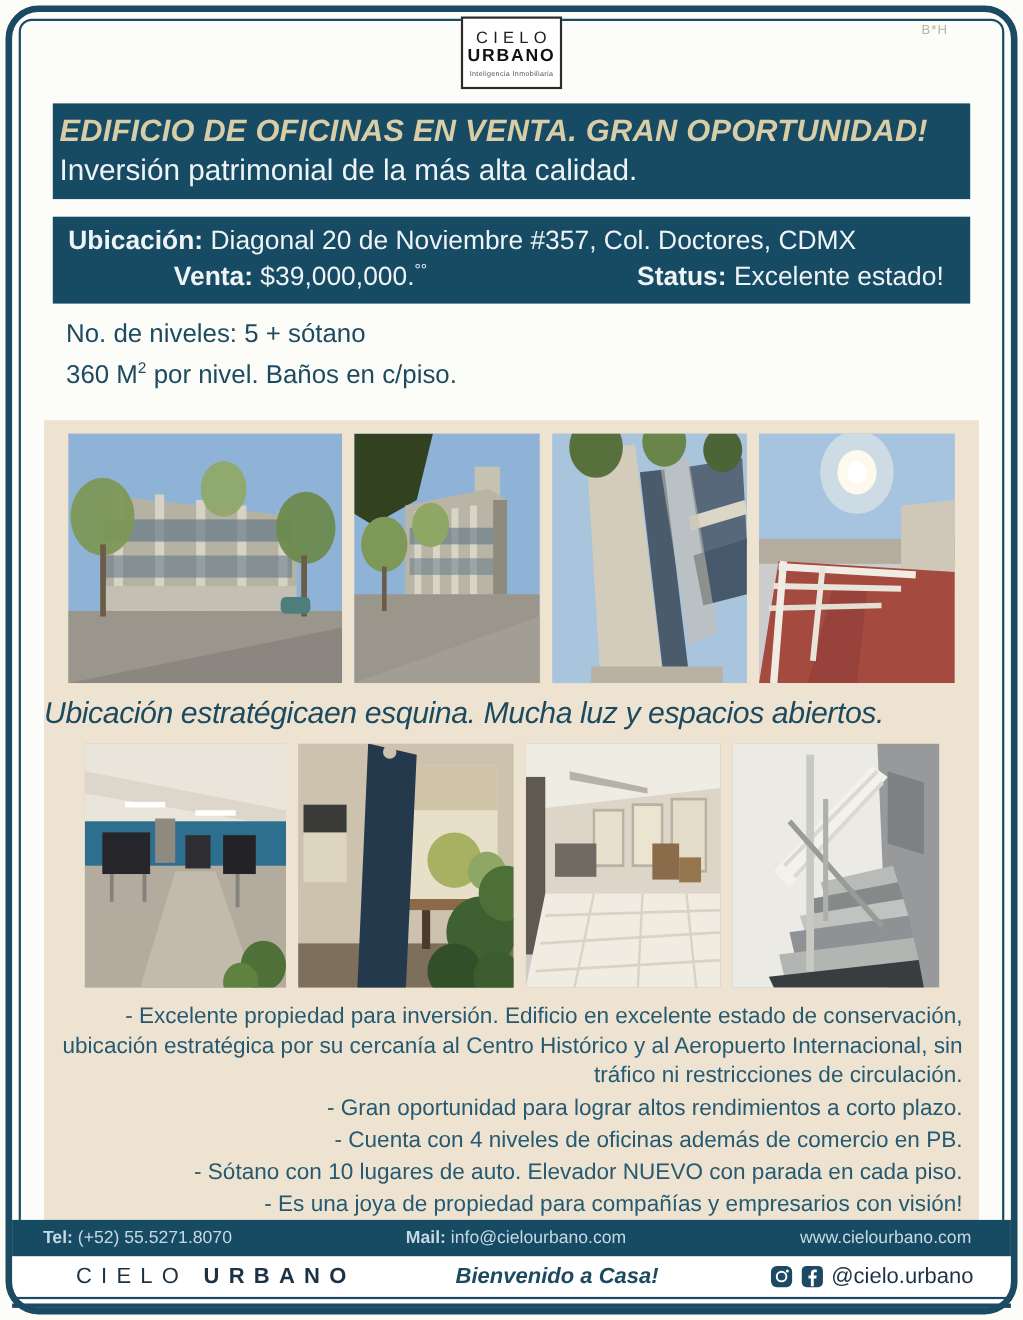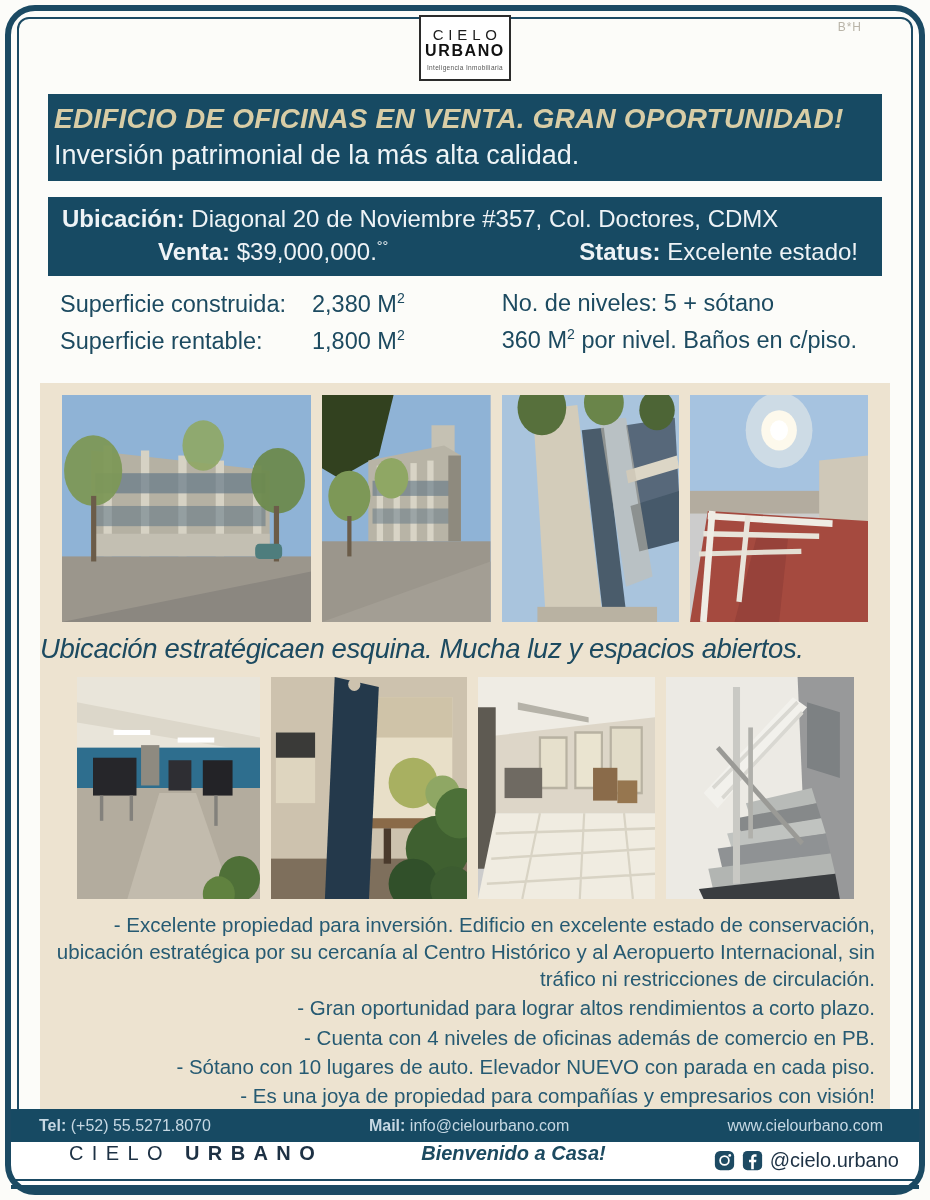--- a/index.html
+++ b/index.html
@@ -53,21 +53,21 @@
   .bullets p{margin:2px auto;max-width:820px;font-size:20.5px;line-height:1.33;color:#265a72;}
 
   
   .closing{text-align:center;padding-top:8px;}
   .headline{font-size:25px;font-weight:700;letter-spacing:1.6px;color:#174a63;}
   .cta{font-size:19px;font-style:italic;color:#333a42;margin-top:3px;}
 
   
   .footer{position:absolute;left:11px;right:11px;bottom:11px;z-index:3;background:#fff;}
   .contact-bar{height:33px;background:#174a63;color:#c6d8e3;display:flex;align-items:center;justify-content:space-between;font-size:16px;padding:0 36px 0 28px;}
-  .brand-bar{height:37px;display:flex;justify-content:space-between;padding:0 20px 0 58px;color:#1c3e52;}
+  .brand-bar{height:37px;display:flex;align-items:center;justify-content:space-between;padding:0 34px 0 58px;color:#1c3e52;}
   .brand{font-size:20px;letter-spacing:.42em;color:#1d3144;}
   .brand .b2{font-weight:700;}
   .slogan{font-size:20px;font-style:italic;font-weight:700;color:#1c4a60;margin-left:-10px;}
   .social{display:flex;align-items:center;gap:7px;font-size:20px;color:#1d3144;}
   .social svg{width:21px;height:21px;display:block;}
   .double-line{border-top:2px solid #1b4a63;border-bottom:4px solid #1b4a63;height:4px;}
 </style>
 </head>
 <body>
 
@@ -102,28 +102,20 @@
           <span>$39,000,000.</span><sup>°°</sup>
         </div>
         <div>
           <span class="lbl">Status:</span>
           <span>Excelente estado!</span>
         </div>
       </div>
     </section>
 
     <section class="specs">
-      <div class="specs-left">
-        <div>
-          <span class="spec-label">Superficie construida:</span><span>2,380 M</span><sup>2</sup>
-        </div>
-        <div>
-          <span class="spec-label">Superficie rentable:</span><span>1,800 M</span><sup>2</sup>
-        </div>
-      </div>
       <div class="specs-right">
         <div>No. de niveles: 5 + sótano</div>
         <div>
           <span>360 M</span><sup>2</sup><span> por nivel. Baños en  c/piso.</span>
         </div>
       </div>
     </section>
 
     <section class="cream">
       <div class="photo-row row1">

